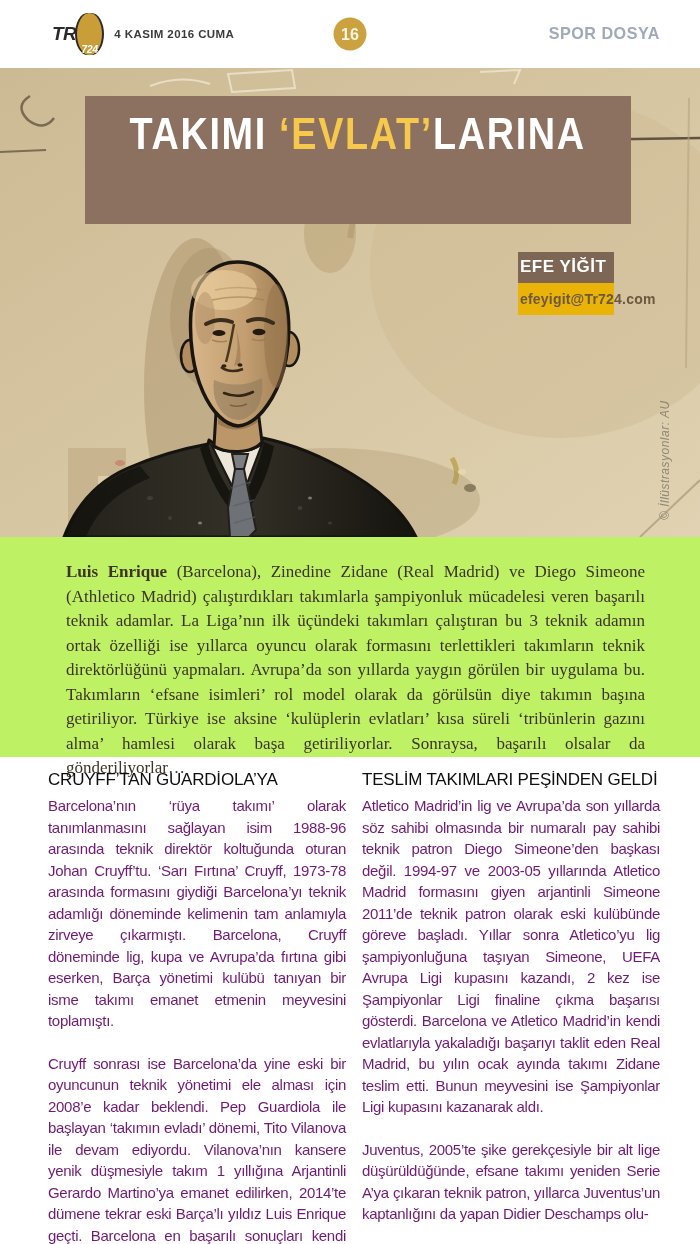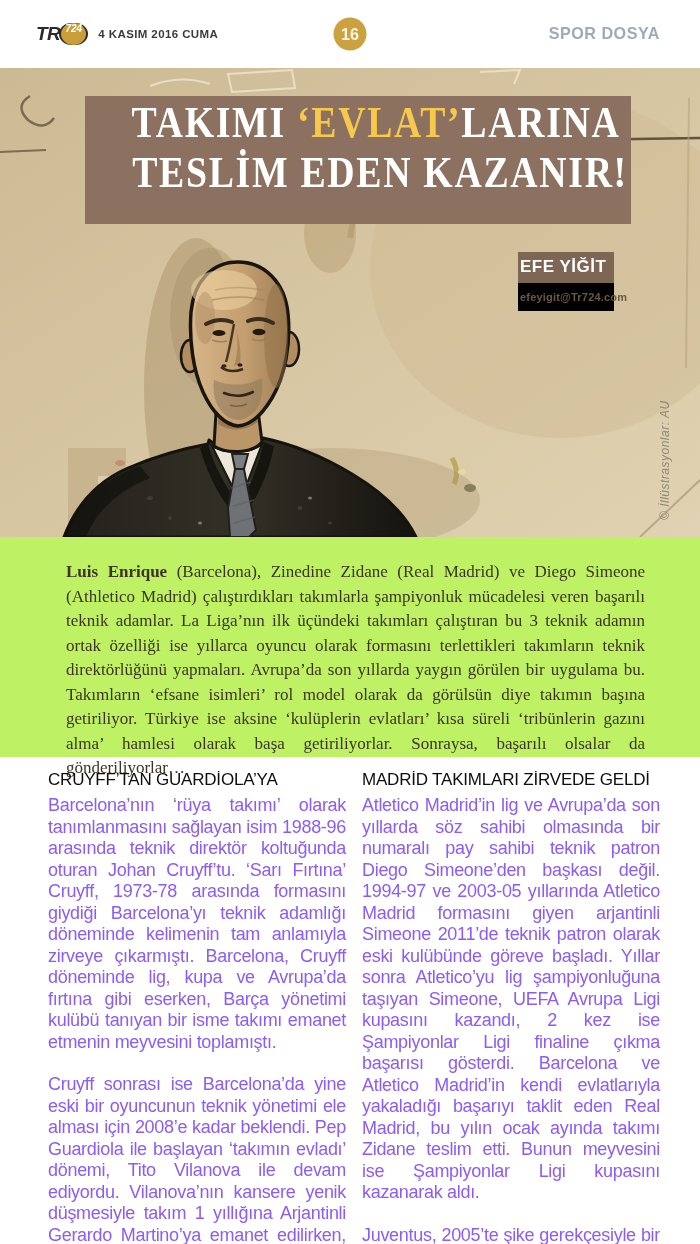--- a/index.html
+++ b/index.html
@@ -2,51 +2,51 @@
 <html lang="tr"><head>
 <meta charset="utf-8">
 <style>
   html,body{margin:0;padding:0;background:#e9e9e9;}
   .page{
     position:relative; width:700px; height:1244px; margin:0 auto;
     background:#ffffff; overflow:hidden;
     font-family:"Liberation Sans","DejaVu Sans",sans-serif;
   }
   
-  .topbar{position:relative; height:68px; display:flex; align-items:center; background:#fff;}
+  .topbar{position:relative; height:68px; display:flex; align-items:center; background:#fff;padding-left:16px;}
   .brand{display:flex; align-items:center; margin-left:36px;}
   .logo-tr{font-style:italic; font-weight:900; font-size:19px; color:#2c2b29; letter-spacing:-.5px;}
   .logo-circle{
-    width:25px; height:22px; border-radius:50%; background:#c99d37;
-    display:flex; align-items:flex-start; justify-content:center; margin:0 2px 0 1px;
+    width:25px; height:42px; border-radius:50%; background:#c99d37;
+    display:flex; align-items:flex-end; justify-content:center; margin:0 2px 0 1px;
     box-shadow:-2px 0 0 #2c2b29, 2px 0 0 #2c2b29;
   }
   .logo-circle span{color:#fff; font-style:italic; font-weight:bold; font-size:10px;}
   .issue-date{margin-left:10px; font-weight:bold; font-size:11.5px; color:#3c3b39; letter-spacing:.4px;}
   .page-badge{
     position:absolute; left:50%; top:50%; transform:translate(-50%,-50%);
     width:33px; height:33px; border-radius:50%; background:#cba23f;
     display:flex; align-items:center; justify-content:center;
   }
   .page-badge span{color:#fdf6e3; font-weight:bold; font-size:16px;}
   .section-title{margin-left:auto; margin-right:40px; font-weight:bold; font-size:17px;
     color:#9fa9b9; letter-spacing:.5px; transform:scaleX(.95); transform-origin:100% 50%;}
   
   .hero{position:relative; width:700px; height:469px; background:#d5c49f; overflow:hidden;}
   .hero svg{position:absolute; left:0; top:0;}
   .title-box{
     position:absolute; left:85px; top:28px; width:546px; height:128px;
-    background:#8c7160; padding-top:1px; box-sizing:border-box;font-family:Liberation Serif, serif;
+    background:#8c7160; padding-top:13px; box-sizing:border-box;
   }
   .title-line{text-align:center; line-height:50px; color:#ffffff; font-weight:bold; font-size:45px;}
   .squeeze{display:inline-block; transform:scaleX(.84); transform-origin:50% 50%; white-space:nowrap; letter-spacing:2px;}
   .hl{color:#f6c84c;}
   .author{position:absolute; left:518px; top:184px; width:96px; text-align:left;}
   .author-name{background:#7d6653; color:#ffffff; font-weight:bold; font-size:17px; padding:5px 2px 6px; letter-spacing:.5px;}
-  .author-email{background:#000000; color:#6d5740; font-weight:bold; font-size:11px; padding:8px 2px; letter-spacing:.2px;}
+  .author-email{background:#eab308; color:#6d5740; font-weight:bold; font-size:14px; padding:8px 2px; letter-spacing:.2px;}
   .credit{
     position:absolute; left:658px; top:452px; transform-origin:0 0; transform:rotate(-90deg);
     white-space:nowrap; font-style:italic; font-size:12px; color:#8f8877; letter-spacing:.5px;
   }
   
   .intro{
     width:700px; height:220px; box-sizing:border-box; background:#bef264;
     padding:23px 55px 0 66px;
   }
   .intro p{
@@ -54,22 +54,22 @@
     font-size:17px; line-height:24.5px; color:#3e3326; text-align:justify;
   }
   .intro strong{font-weight:bold;}
   
   .article{display:flex; gap:16px; padding:13px 40px 0 48px; box-sizing:border-box;}
   .col{flex:1; min-width:0;}
   .col h3{
     margin:0 0 5px 0; font-size:17px; font-weight:normal; color:#0e0e0e; letter-spacing:-.2px;
   }
   .col p{
-    margin:0 0 21px 0; font-size:18px; line-height:21.5px; letter-spacing:-.3px;
-    color:#8b5cf6; text-align:justify;
+    margin:0 0 21px 0; font-size:15px; line-height:21.5px; letter-spacing:-.3px;
+    color:#701a75; text-align:justify;
   }
 </style>
 </head>
 <body>
 
 <div class="page">
 
   <header class="topbar">
     <div class="brand">
       <span class="logo-tr">TR</span>
@@ -192,23 +192,20 @@
         </g>
       </g>
     </svg>
 
     <div class="title-box">
       <div class="title-line">
         <span class="squeeze">
           <span>TAKIMI </span><span class="hl">‘EVLAT’</span><span>LARINA</span>
         </span>
       </div>
-      <div class="title-line">
-        <span class="squeeze">TESLİM EDEN KAZANIR!</span>
-      </div>
     </div>
 
     <div class="author">
       <div class="author-name">EFE YİĞİT</div>
       <div class="author-email">efeyigit@Tr724.com</div>
     </div>
 
     <div class="credit">© İllüstrasyonlar: AU</div>
   </div>
 
@@ -216,19 +213,19 @@
     <p><strong>Luis Enrique</strong><span> (Barcelona), Zinedine Zidane (Real Madrid) ve Diego Simeone (Athletico Madrid) çalıştırdıkları takımlarla şampiyonluk mücadelesi veren başarılı teknik adamlar. La Liga’nın ilk üçündeki takımları çalıştıran bu 3 teknik adamın ortak özelliği ise yıllarca oyuncu olarak formasını terlettikleri takımların teknik direktörlüğünü yapmaları. Avrupa’da son yıllarda yaygın görülen bir uygulama bu. Takımların ‘efsane isimleri’ rol model olarak da görülsün diye takımın başına getiriliyor. Türkiye ise aksine ‘kulüplerin evlatları’ kısa süreli ‘tribünlerin gazını alma’ hamlesi olarak başa getiriliyorlar. Sonraysa, başarılı olsalar da gönderiliyorlar…</span></p>
   </section>
 
   <section class="article">
     <div class="col">
       <h3>CRUYFF’TAN GUARDİOLA’YA</h3>
       <p>Barcelona’nın ‘rüya takımı’ olarak tanımlanmasını sağlayan isim 1988-96 arasında teknik direktör koltuğunda oturan Johan Cruyff’tu. ‘Sarı Fırtına’ Cruyff, 1973-78 arasında formasını giydiği Barcelona’yı teknik adamlığı döneminde kelimenin tam anlamıyla zirveye çıkarmıştı. Barcelona, Cruyff döneminde lig, kupa ve Avrupa’da fırtına gibi eserken, Barça yönetimi kulübü tanıyan bir isme takımı emanet etmenin meyvesini toplamıştı.</p>
       <p>Cruyff sonrası ise Barcelona’da yine eski bir oyuncunun teknik yönetimi ele alması için 2008’e kadar beklendi. Pep Guardiola ile başlayan ‘takımın evladı’ dönemi, Tito Vilanova ile devam ediyordu. Vilanova’nın kansere yenik düşmesiyle takım 1 yıllığına Arjantinli Gerardo Martino’ya emanet edilirken, 2014’te dümene tekrar eski Barça’lı yıldız Luis Enrique geçti. Barcelona en başarılı sonuçları kendi evlatları döneminde aldı.</p>
     </div>
     <div class="col">
-      <h3>MADRİD TAKIMLARI ZİRVEDE GELDİ</h3>
+      <h3>TESLİM TAKIMLARI PEŞİNDEN GELDİ</h3>
       <p>Atletico Madrid’in lig ve Avrupa’da son yıllarda söz sahibi olmasında bir numaralı pay sahibi teknik patron Diego Simeone’den başkası değil. 1994-97 ve 2003-05 yıllarında Atletico Madrid formasını giyen arjantinli Simeone 2011’de teknik patron olarak eski kulübünde göreve başladı. Yıllar sonra Atletico’yu lig şampiyonluğuna taşıyan Simeone, UEFA Avrupa Ligi kupasını kazandı, 2 kez ise Şampiyonlar Ligi finaline çıkma başarısı gösterdi. Barcelona ve Atletico Madrid’in kendi evlatlarıyla yakaladığı başarıyı taklit eden Real Madrid, bu yılın ocak ayında takımı Zidane teslim etti. Bunun meyvesini ise Şampiyonlar Ligi kupasını kazanarak aldı.</p>
       <p>Juventus, 2005’te şike gerekçesiyle bir alt lige düşürüldüğünde, efsane takımı yeniden Serie A’ya çıkaran teknik patron, yıllarca Juventus’un kaptanlığını da yapan  Didier Deschamps olu-</p>
     </div>
   </section>
 
 </div>
 
 </body></html>

